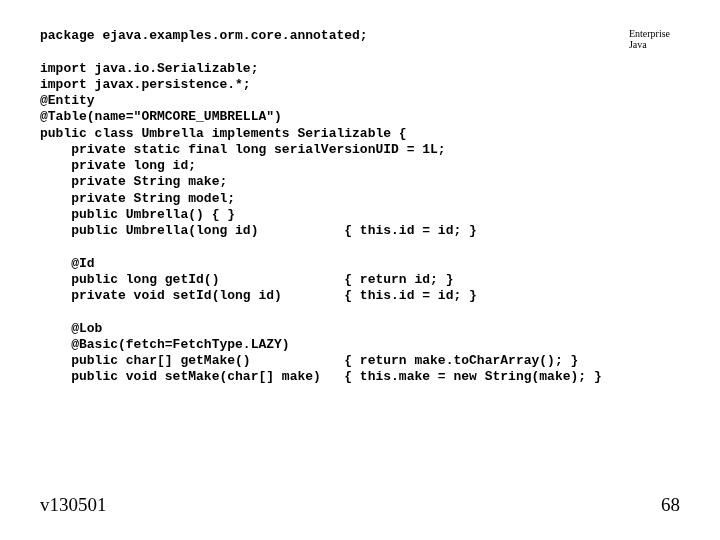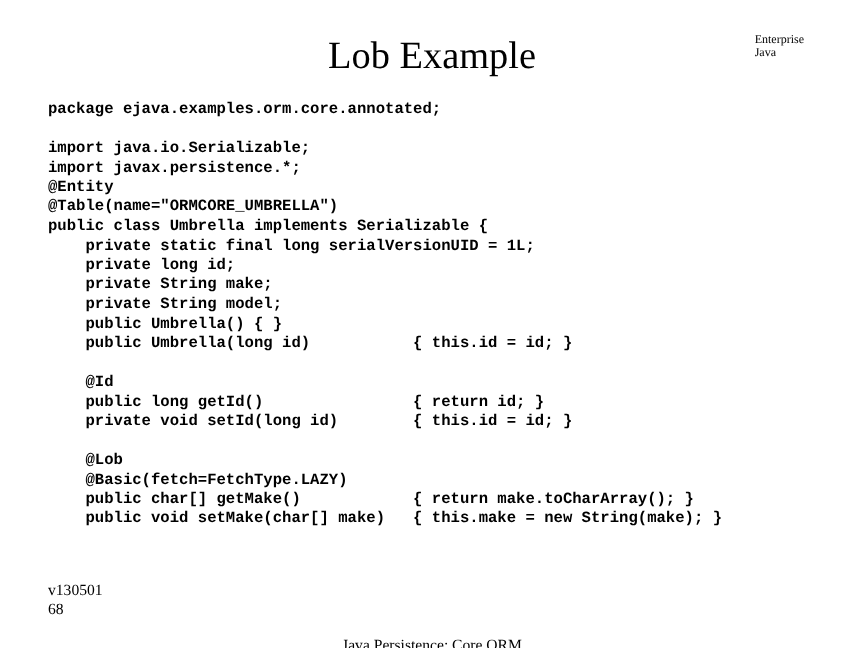--- a/index.html
+++ b/index.html
@@ -40,46 +40,44 @@
     line-height: 1.25;
     white-space: pre;
     margin: 0;
     font-weight: bold;
   }
   .footer {
     position: absolute;
     bottom: 24px;
     left: 40px;
     right: 40px;
-    font-size: 13px;
+    font-size: 19px;
     display: flex;
     justify-content: space-between;
     align-items: baseline;
-    flex-direction: column;
   }
   .footer-center {
     position: absolute;
     left: 0;
     right: 0;
     text-align: center;
     margin-top: 46px;
   }
   .footer-left { z-index: 1; }
   .footer-right { z-index: 1; text-align: right; }
 </style>
 </head>
 <body>
 
 <div class="slide">
   <div class="corner-label">
     <div>Enterprise</div>
     <div>Java</div>
   </div>
 
-  <h1 class="title">Lob Example</h1>
 
   <pre class="code">package ejava.examples.orm.core.annotated;
 
 import java.io.Serializable;
 import javax.persistence.*;
 @Entity
 @Table(name="ORMCORE_UMBRELLA")
 public class Umbrella implements Serializable {
     private static final long serialVersionUID = 1L;
     private long id;

